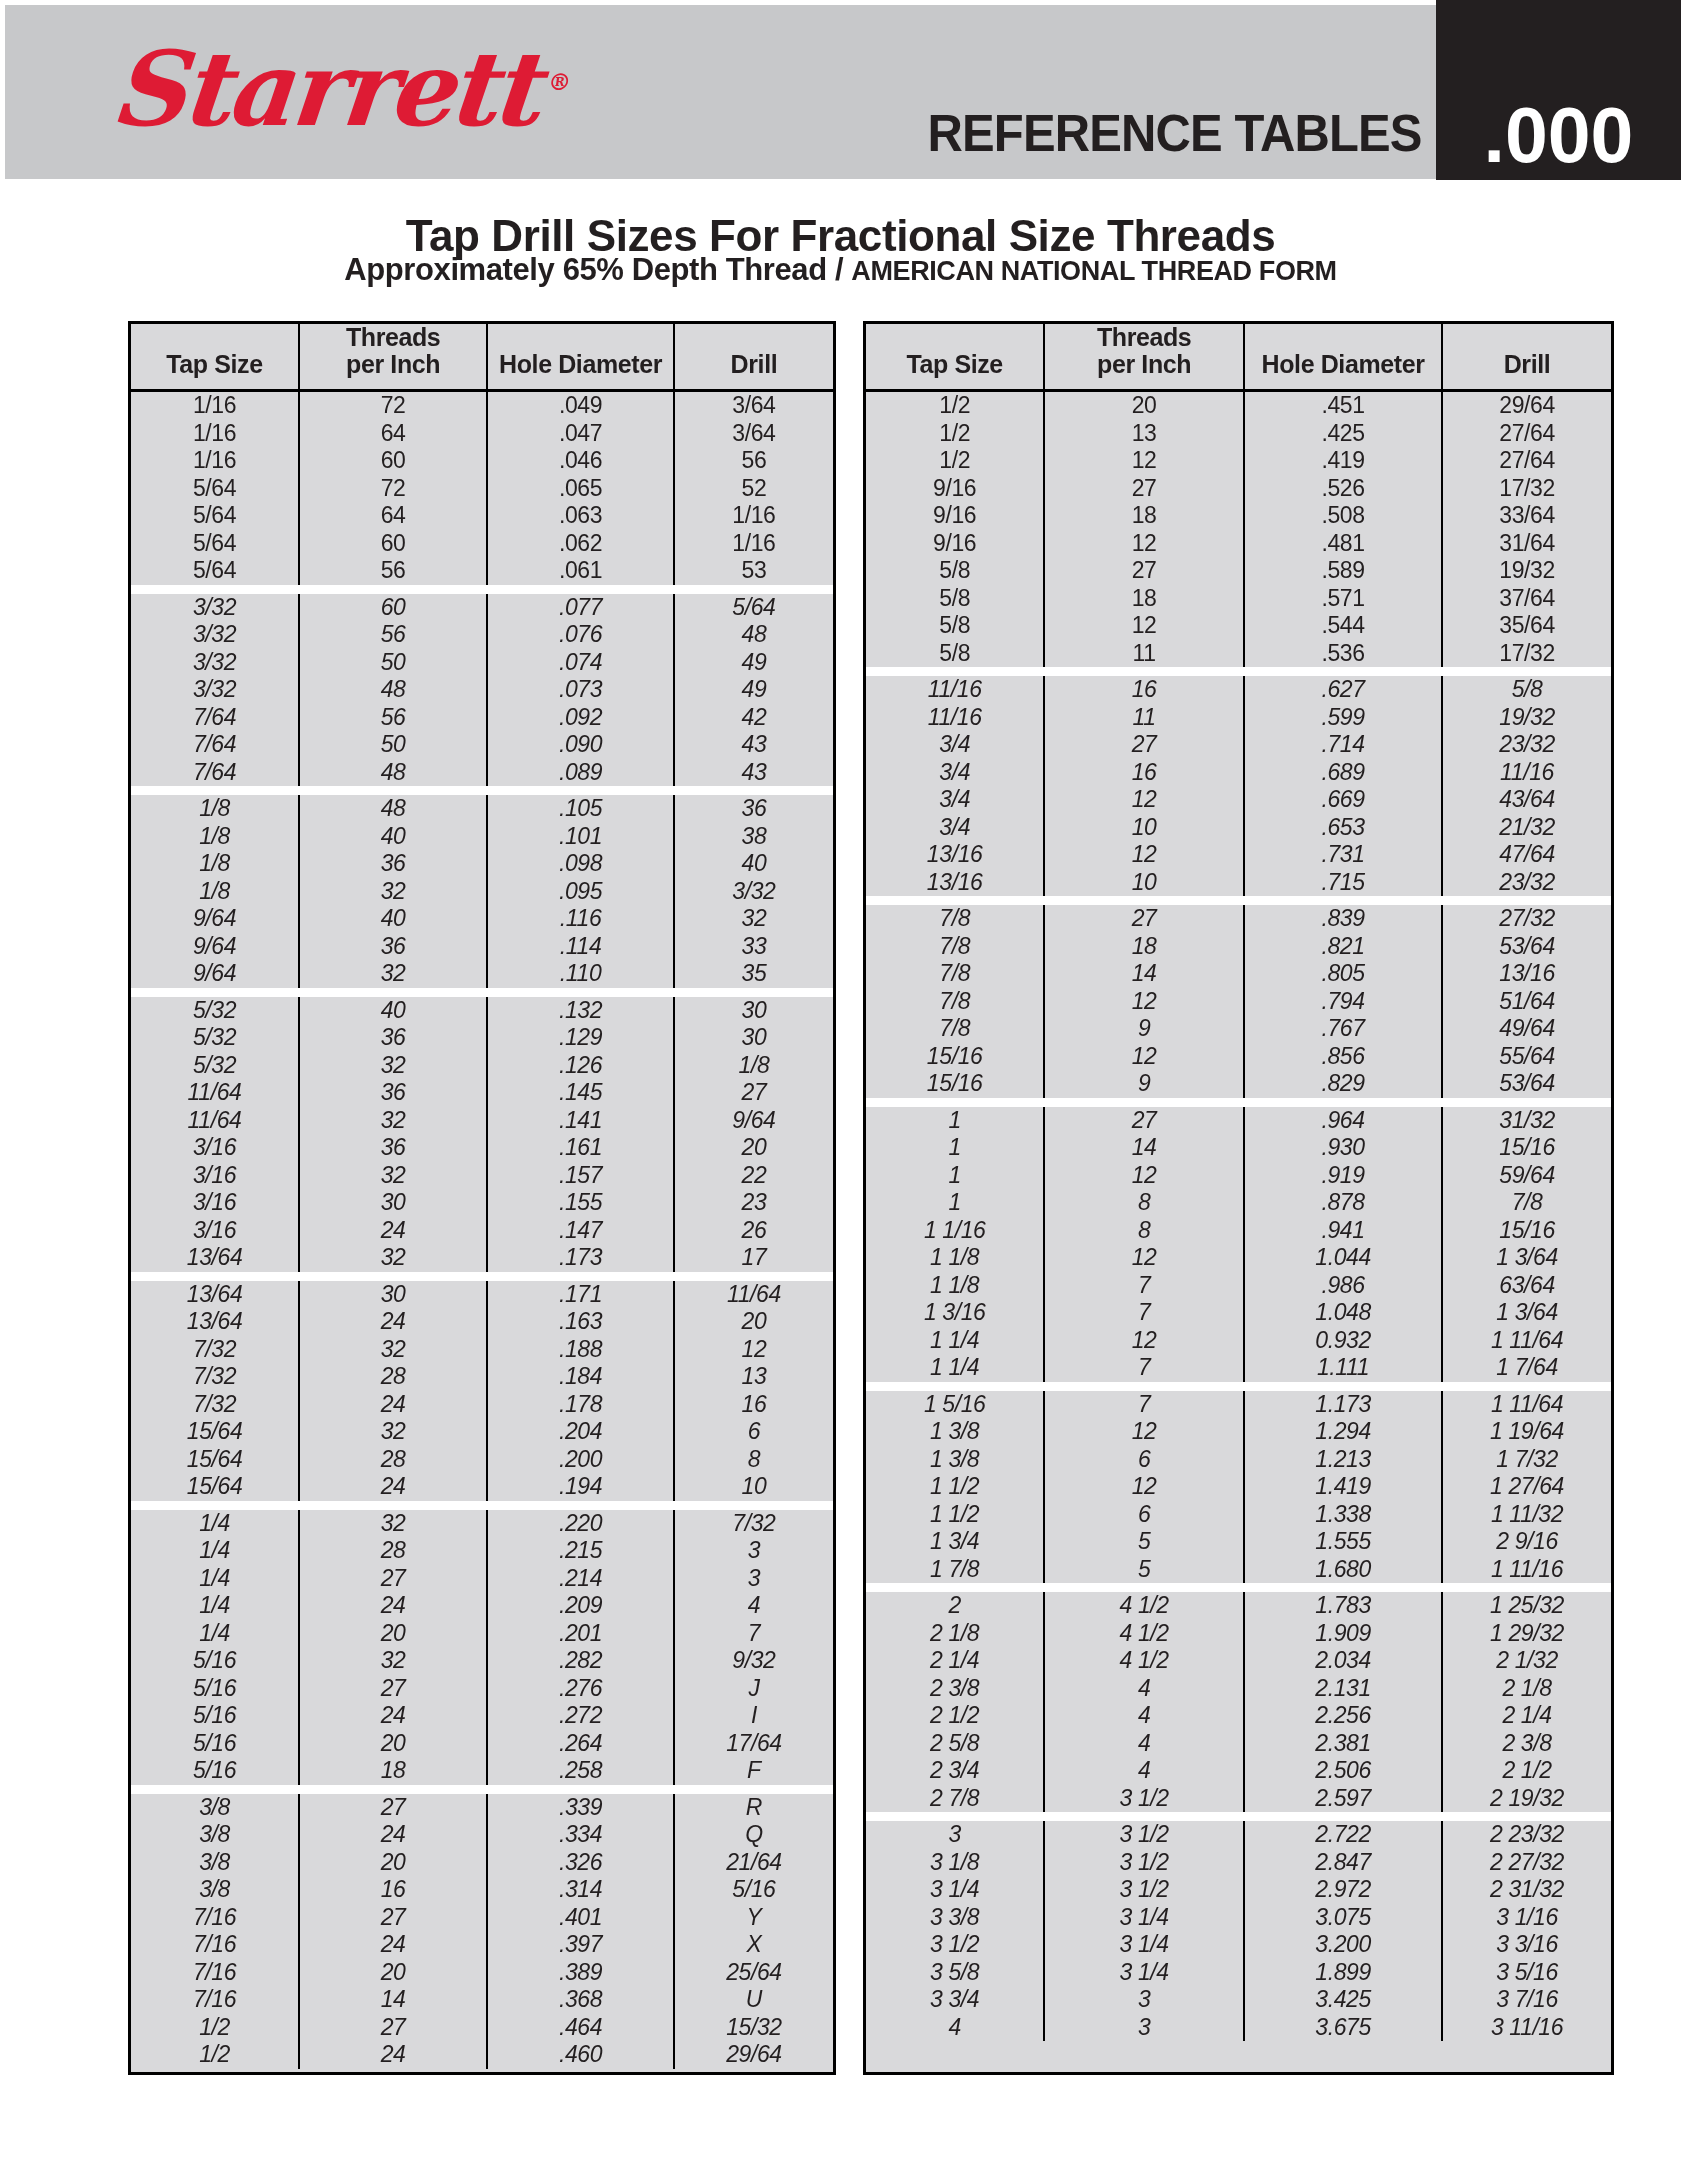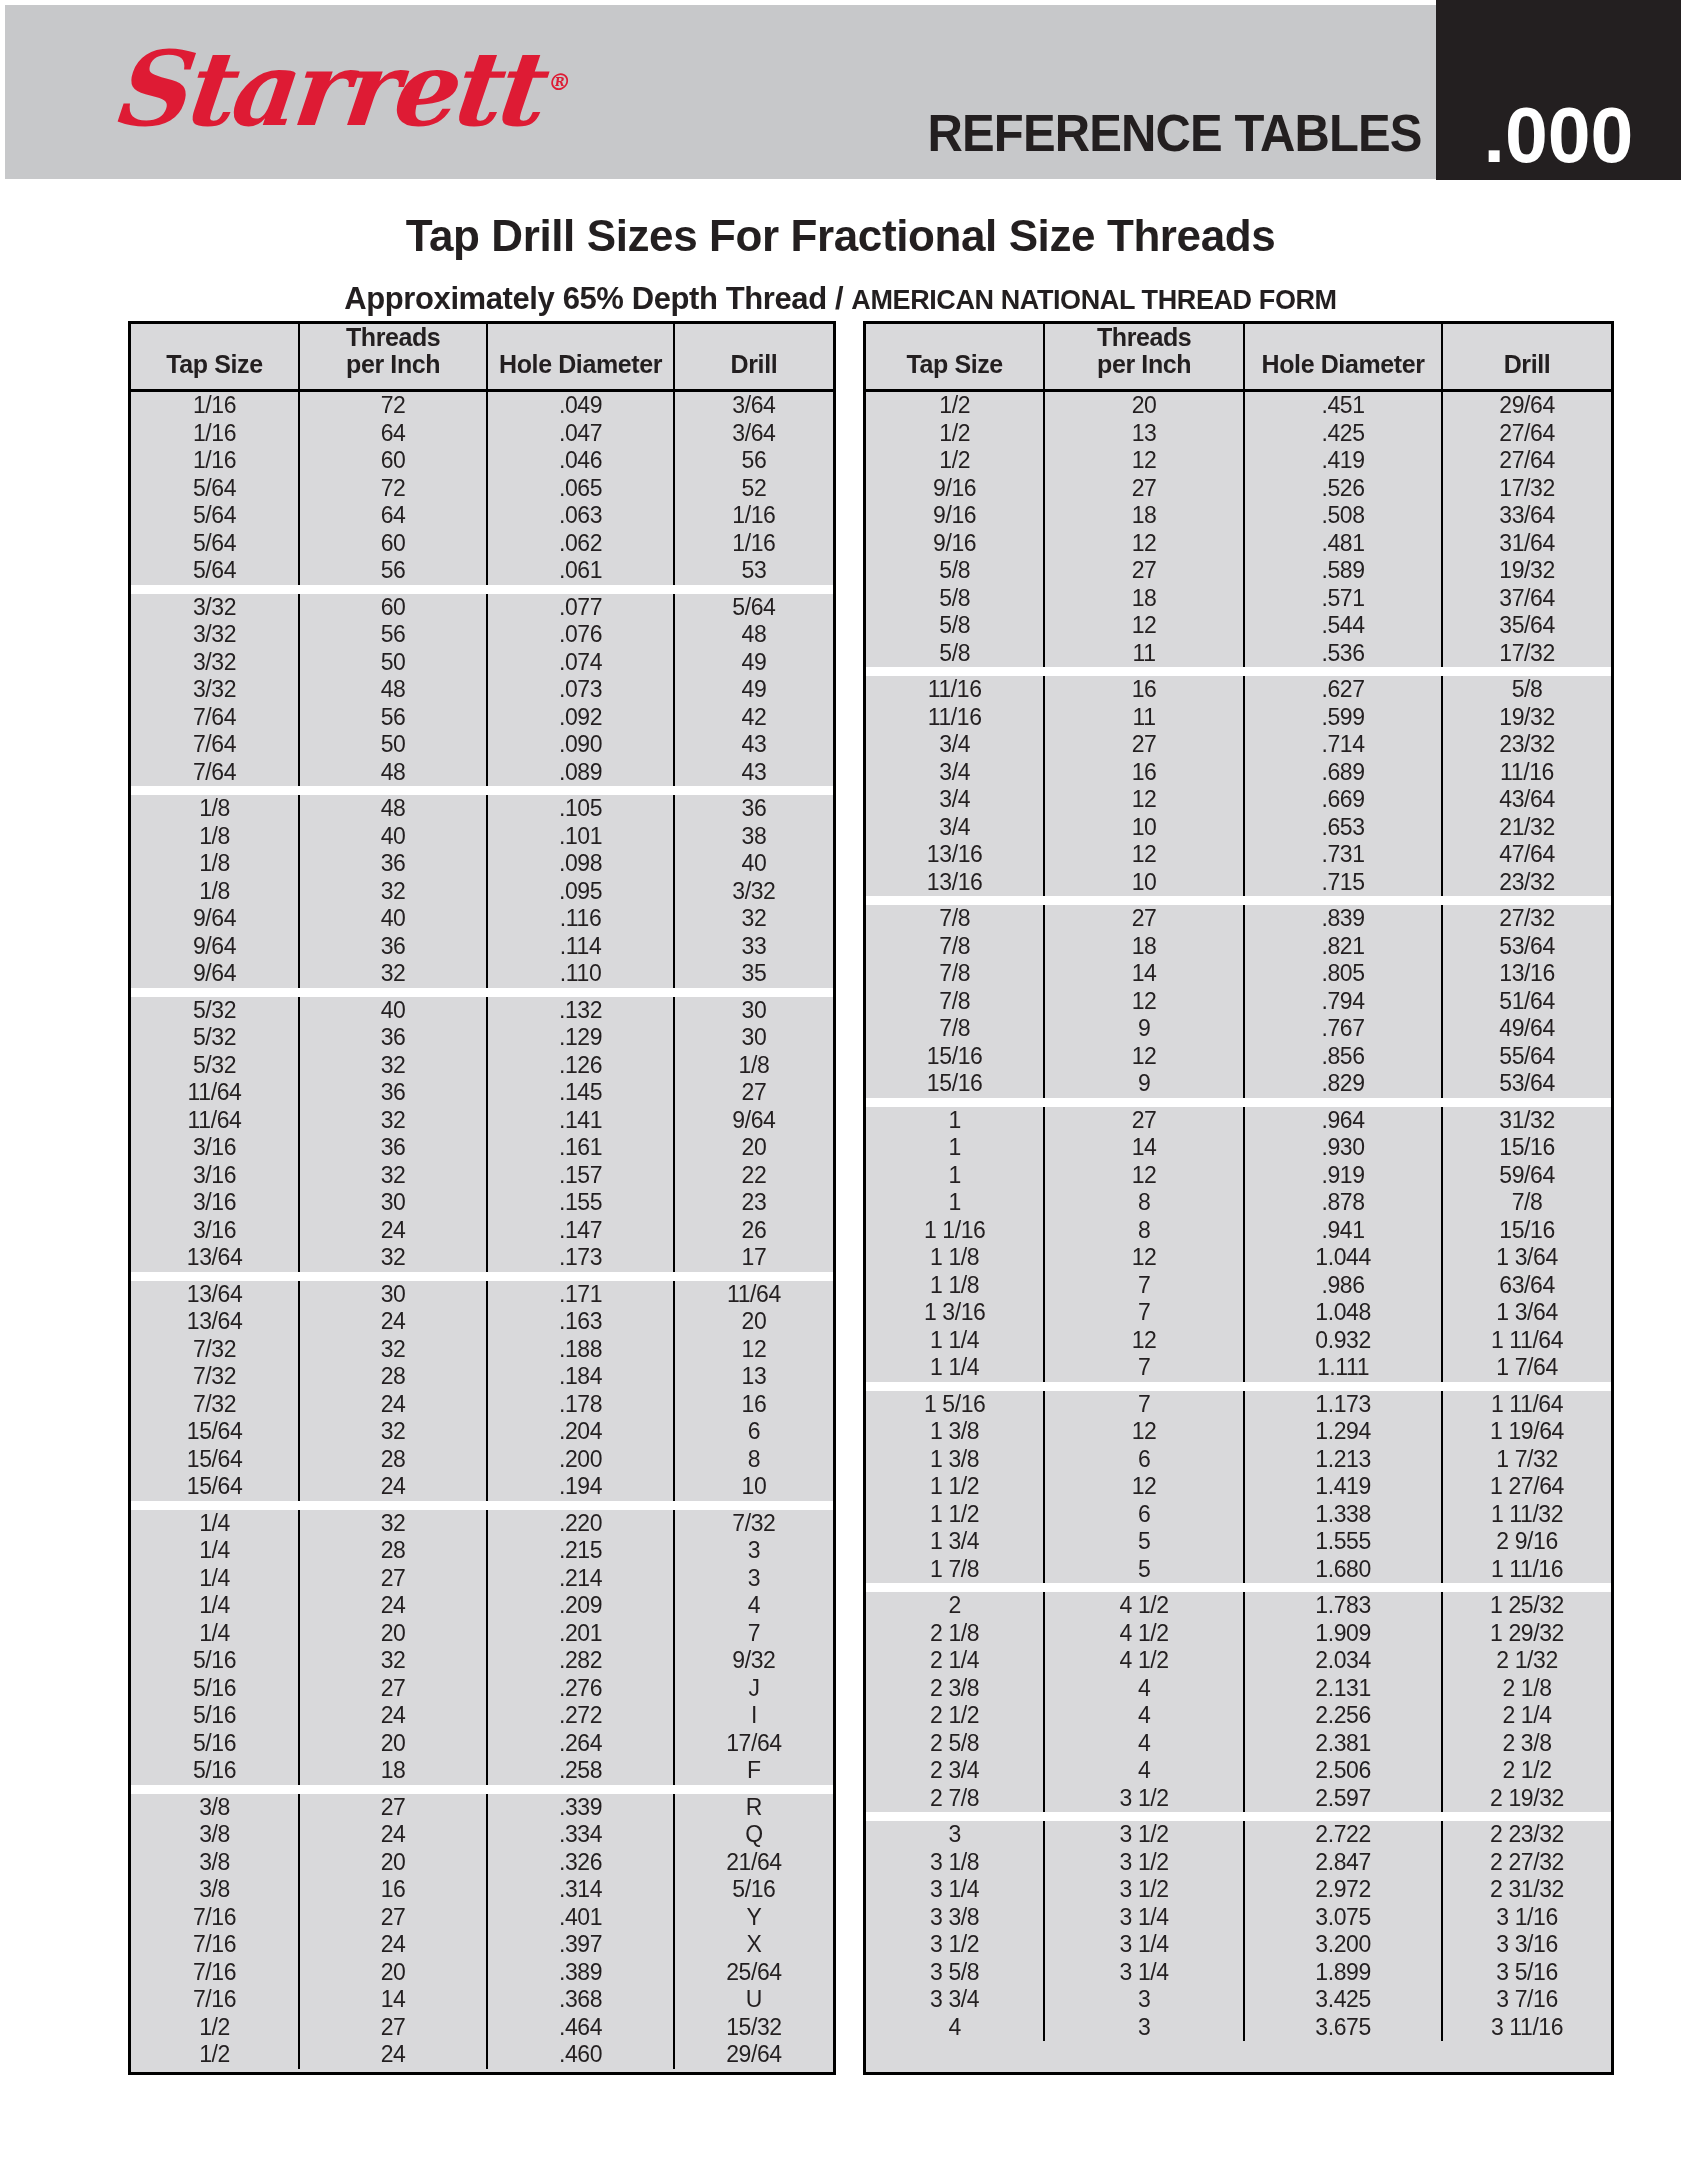--- a/index.html
+++ b/index.html
@@ -16,39 +16,39 @@
         font-style:italic;font-weight:bold;font-size:103px;line-height:1;
         color:#de1b34;transform:skewX(-8deg);letter-spacing:-4.4px;white-space:nowrap;}
   .logo .reg{font-size:23px;letter-spacing:0;vertical-align:super;margin-left:3.5px;}
 
   .banner-title{position:absolute;right:259px;top:108px;font-size:51px;line-height:1;
                 font-weight:bold;letter-spacing:-0.9px;transform:scaleX(0.96);transform-origin:right;}
 
   
   .title{position:absolute;left:0;top:211px;width:100%;text-align:center;
          font-size:44px;font-weight:bold;letter-spacing:-0.4px;}
-  .subtitle{position:absolute;left:0;top:281px;width:100%;text-align:center;
+  .subtitle{position:absolute;left:0;top:252px;width:100%;text-align:center;
             font-size:31px;font-weight:bold;letter-spacing:-0.4px;}
   .subtitle .caps{font-size:27px;}
 
   
   .dtable{position:absolute;top:321px;height:1754px;background:#d9d9db;
           border:3.5px solid #000;box-sizing:border-box;overflow:hidden;}
   .dtable.left{left:128px;width:708px;}
   .dtable.right{left:863px;width:751px;}
 
   .thead{display:grid;grid-template-columns:23.8% 26.8% 26.6% 22.8%;
          height:65px;border-bottom:3.5px solid #000;}
   .hcell{display:flex;flex-direction:column;justify-content:flex-end;align-items:center;
          text-align:center;font-weight:bold;font-size:25px;line-height:27px;
          padding-bottom:13px;white-space:pre-line;letter-spacing:-0.4px;}
   .thead .hcell + .hcell{border-left:2.6px solid #000;}
 
   .tbody{height:1362px;}
-  .group + .group{border-top:9.6px solid #ffffff;}
+  .group + .group{border-top:9.6px solid #ffffff;font-style:italic;}
   .row{display:grid;grid-template-columns:23.8% 26.8% 26.6% 22.8%;height:27.5px;}
   .cell{display:flex;align-items:center;justify-content:center;
         font-size:23px;letter-spacing:-0.4px;line-height:1;}
   .row .cell + .cell{border-left:2.6px solid #000;}
 </style>
 </head>
 <body>
 
 <div class="page">
 

